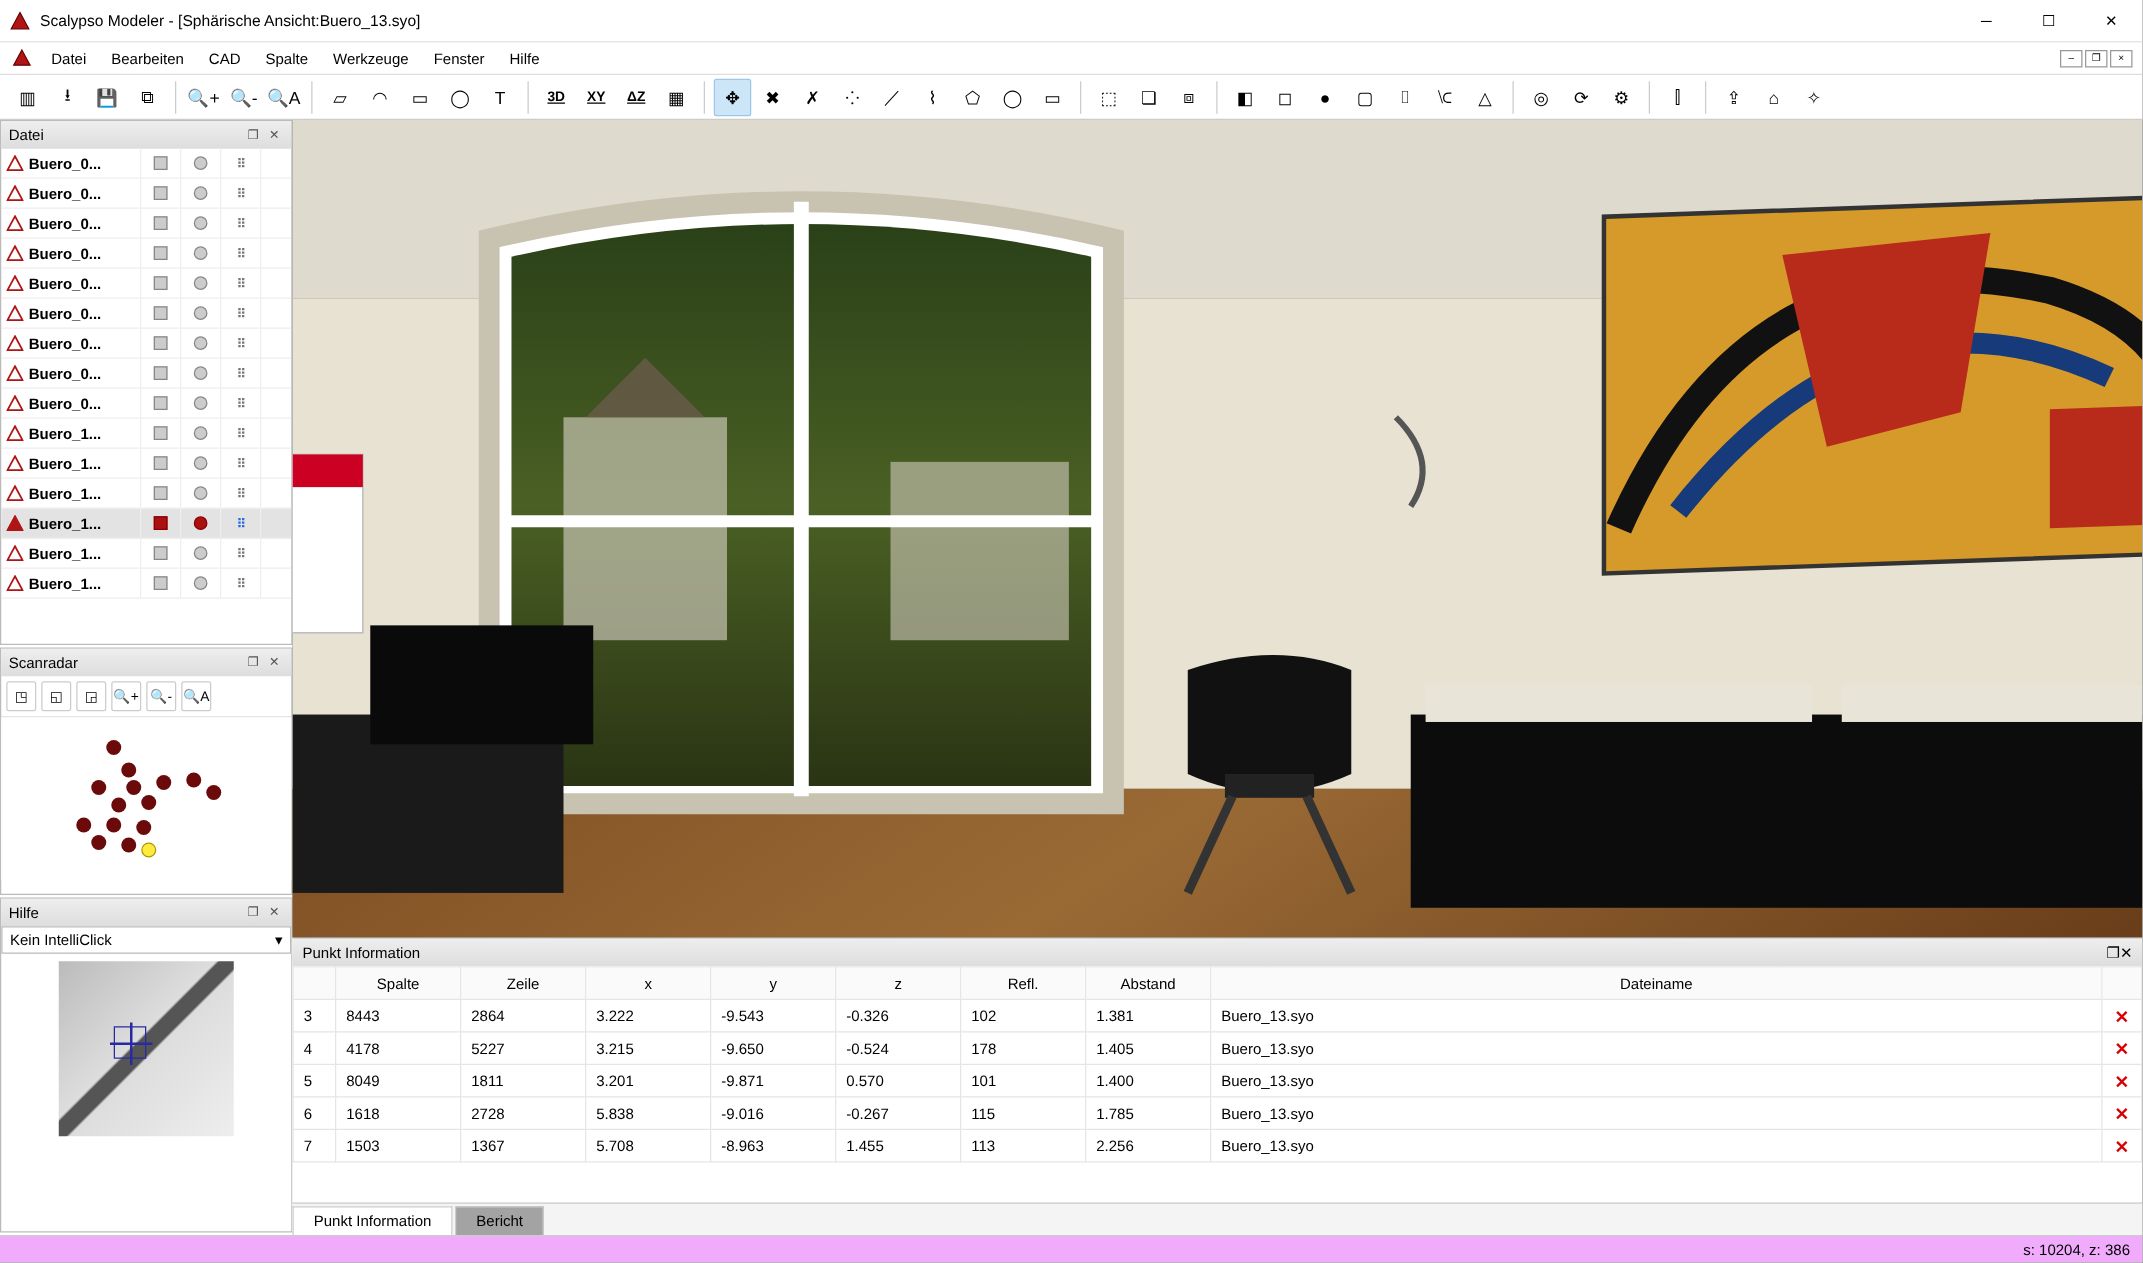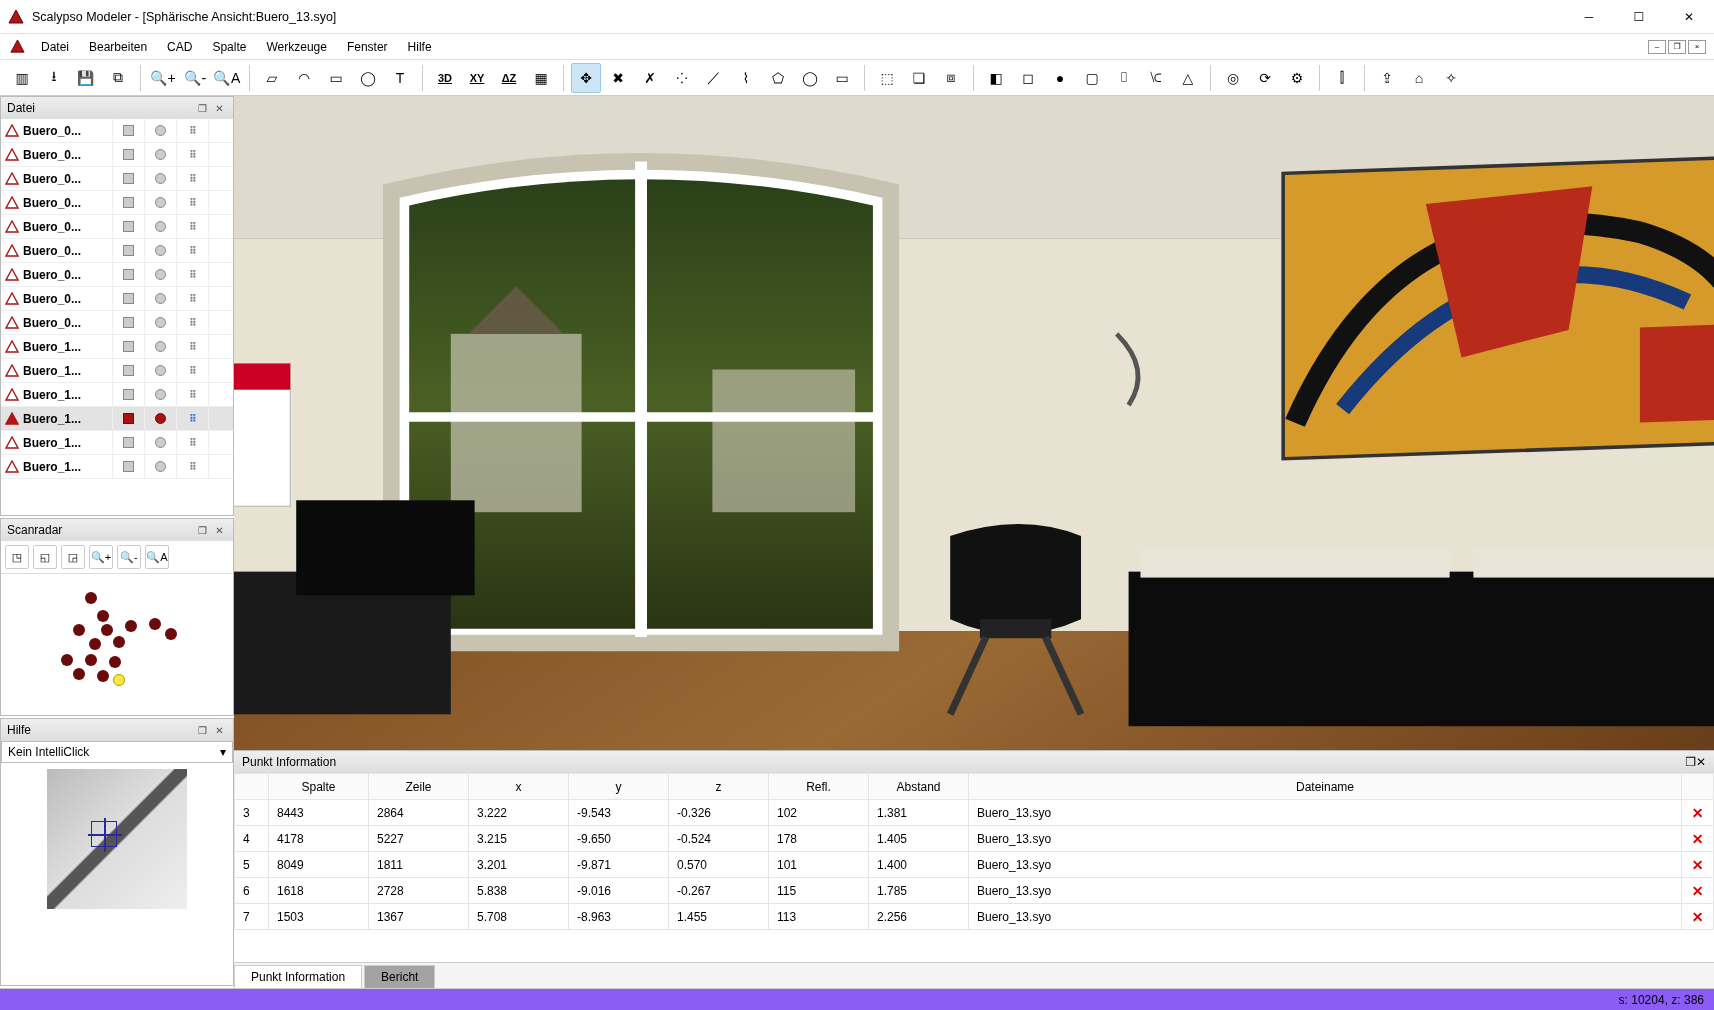--- a/index.html
+++ b/index.html
@@ -85,21 +85,21 @@
   table.pt col.idx { width:34px; }
   table.pt col.sm { width:100px; }
   table.pt col.md { width:100px; }
   table.pt col.del { width:32px; }
   .delbtn { color:#d80000; font-weight:bold; font-size:14px; text-align:center; display:block; }
   .pi-tabs { height:26px; display:flex; background:#f4f4f4; border-top:1px solid #ccc; }
   .pi-tab { padding:4px 16px; border:1px solid #ccc; border-bottom:none; margin-top:2px; background:#fff; margin-right:2px; }
   .pi-tab.inactive { background:#a3a3a3; }
 
   
-  .statusbar { height:22px; background:#8b5cf6; border-top:1px solid #ccc; display:flex; align-items:center; padding:0 10px; justify-content:flex-end; font-size:12px; }
+  .statusbar { height:22px; background:#f0abfc; border-top:1px solid #ccc; display:flex; align-items:center; padding:0 10px; justify-content:flex-end; font-size:12px; }
 
   
   .triicon svg { width:14px; height:14px; }
 
 </style>
 </head>
 <body>
 
 <div class="titlebar">
   <span class="appicon">

